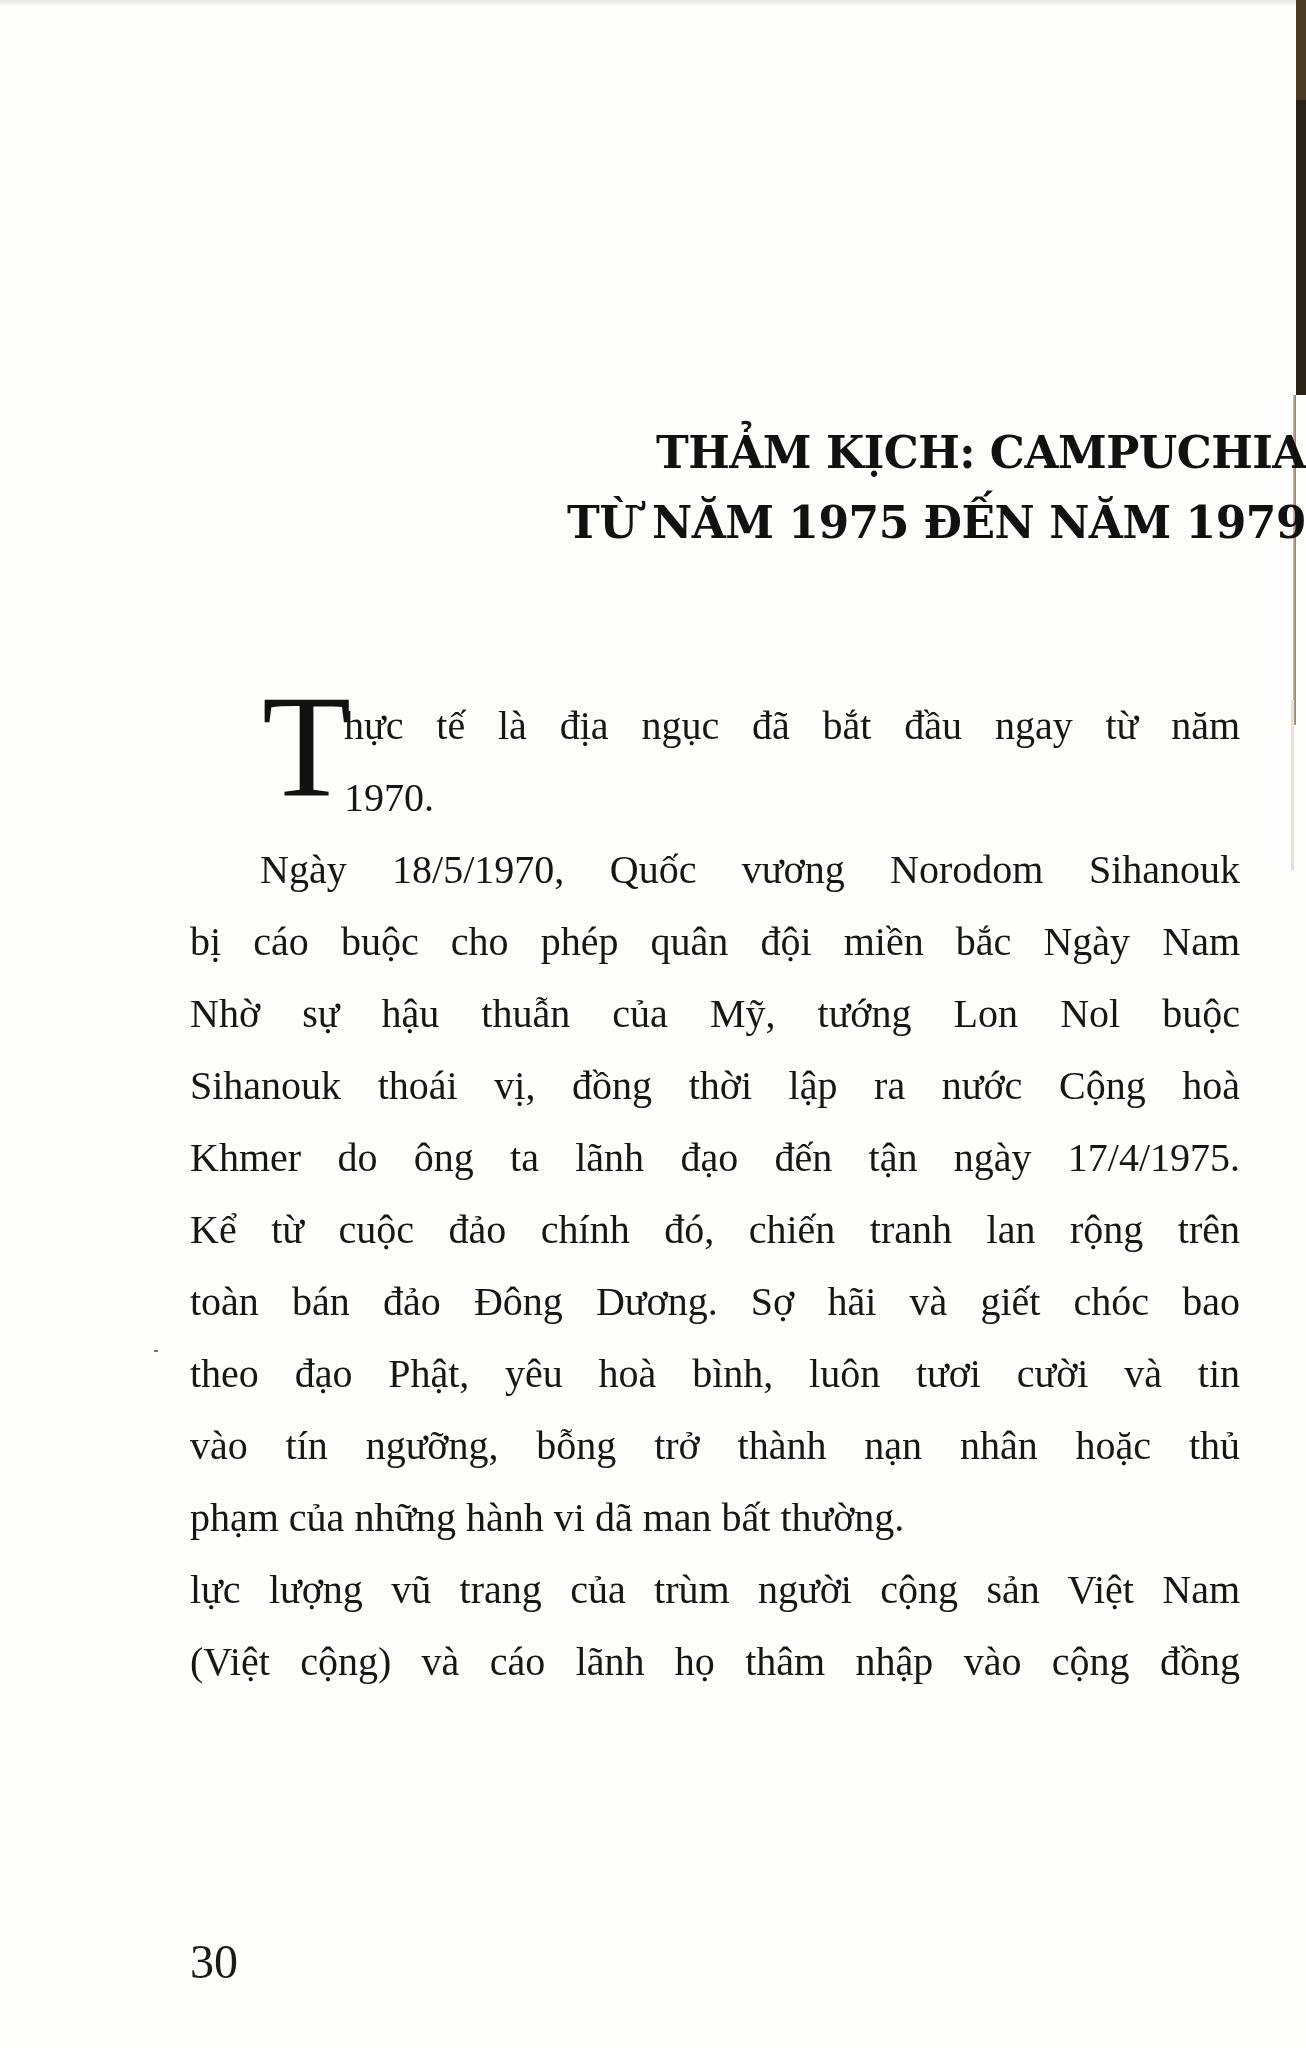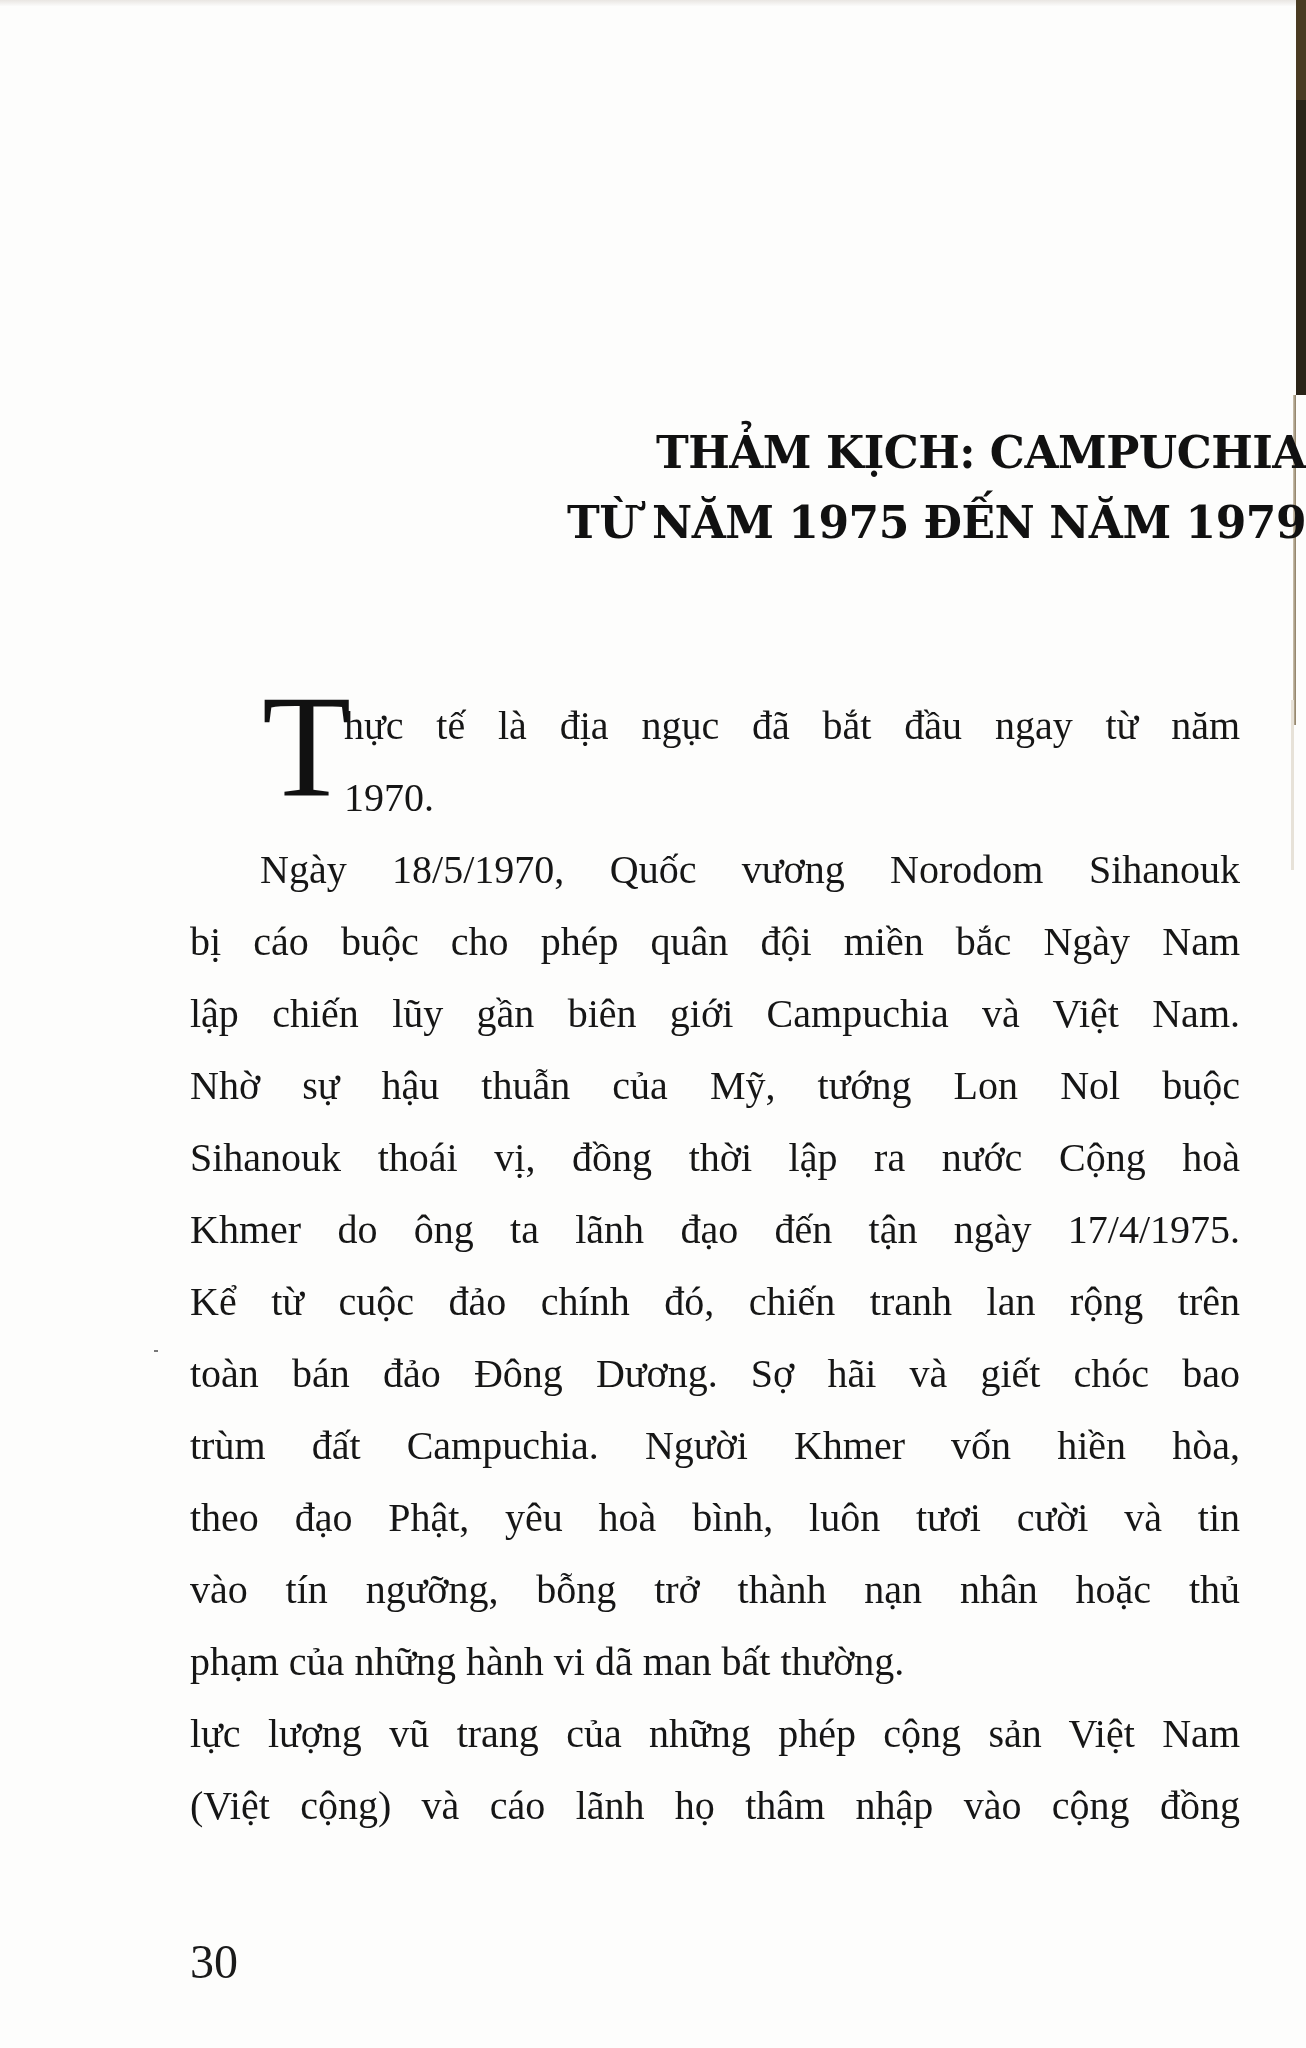--- a/index.html
+++ b/index.html
@@ -165,32 +165,30 @@
       <span class="dropcap">T</span>
       <div class="dropcap-lines">
         <span class="line-row">hực tế là địa ngục đã bắt đầu ngay từ năm</span>
         <span class="line-row last">1970.</span>
       </div>
     </div>
 
     <div style="margin-top:0;">
       <span class="line-row indent">Ngày 18/5/1970, Quốc vương Norodom Sihanouk</span>
       <span class="line-row">bị cáo buộc cho phép quân đội miền bắc Ngày Nam</span>
-      <span class="line-row">lập chiến lũy gần biên giới Campuchia và Việt Nam.</span>
       <span class="line-row">Nhờ sự hậu thuẫn của Mỹ, tướng Lon Nol buộc</span>
       <span class="line-row">Sihanouk thoái vị, đồng thời lập ra nước Cộng hoà</span>
       <span class="line-row">Khmer do ông ta lãnh đạo đến tận ngày 17/4/1975.</span>
       <span class="line-row">Kể từ cuộc đảo chính đó, chiến tranh lan rộng trên</span>
       <span class="line-row">toàn bán đảo Đông Dương. Sợ hãi và giết chóc bao</span>
-      <span class="line-row">trùm đất Campuchia. Người Khmer vốn hiền hòa,</span>
       <span class="line-row">theo đạo Phật, yêu hoà bình, luôn tươi cười và tin</span>
       <span class="line-row">vào tín ngưỡng, bỗng trở thành nạn nhân hoặc thủ</span>
       <span class="line-row last">phạm của những hành vi dã man bất thường.</span>
     </div>
 
     <div>
-      <span class="line-row">lực lượng vũ trang của những phép cộng sản Việt Nam</span>
+      <span class="line-row">lực lượng vũ trang của trùm người cộng sản Việt Nam</span>
       <span class="line-row">(Việt cộng) và cáo lãnh họ thâm nhập vào cộng đồng</span>
     </div>
   </div>
 
   <div class="page-number">30</div>
 </div>
 
 </body></html>

